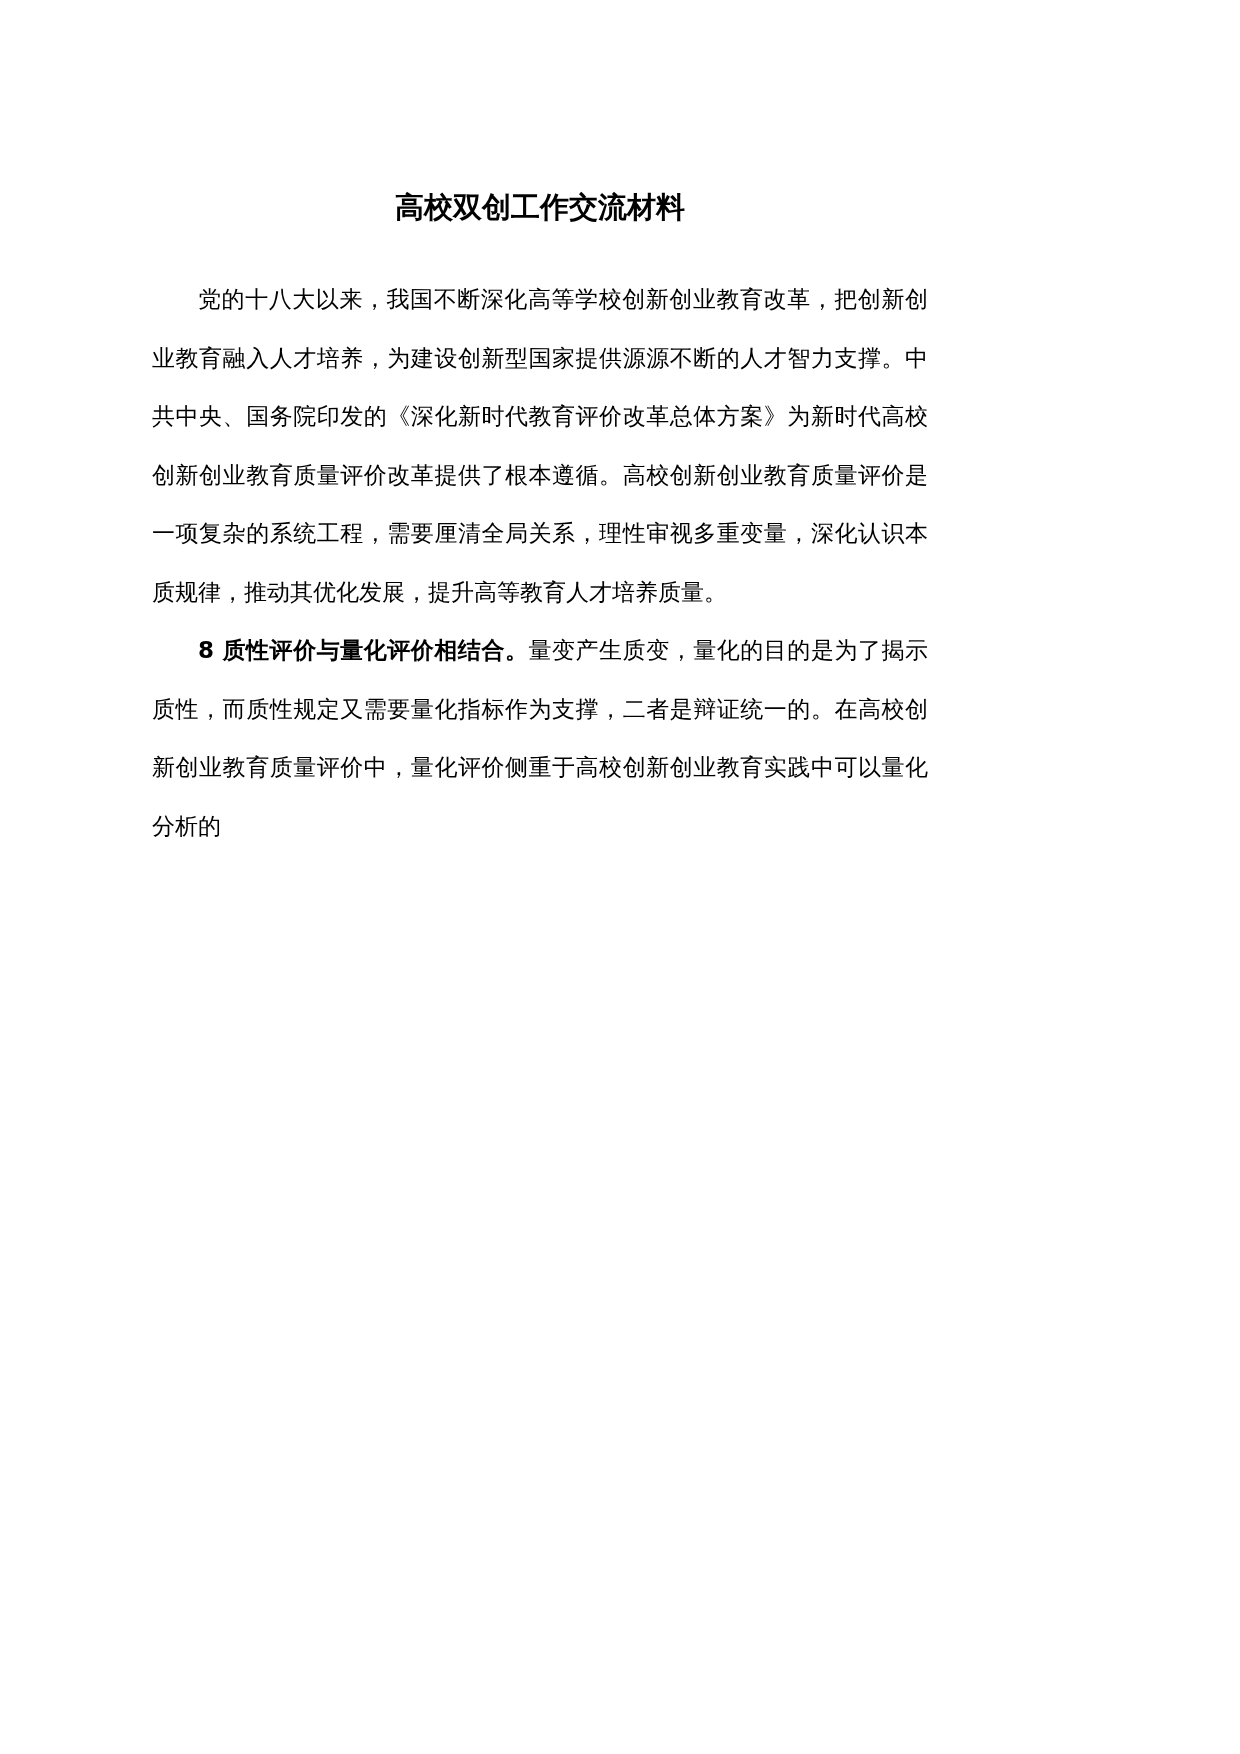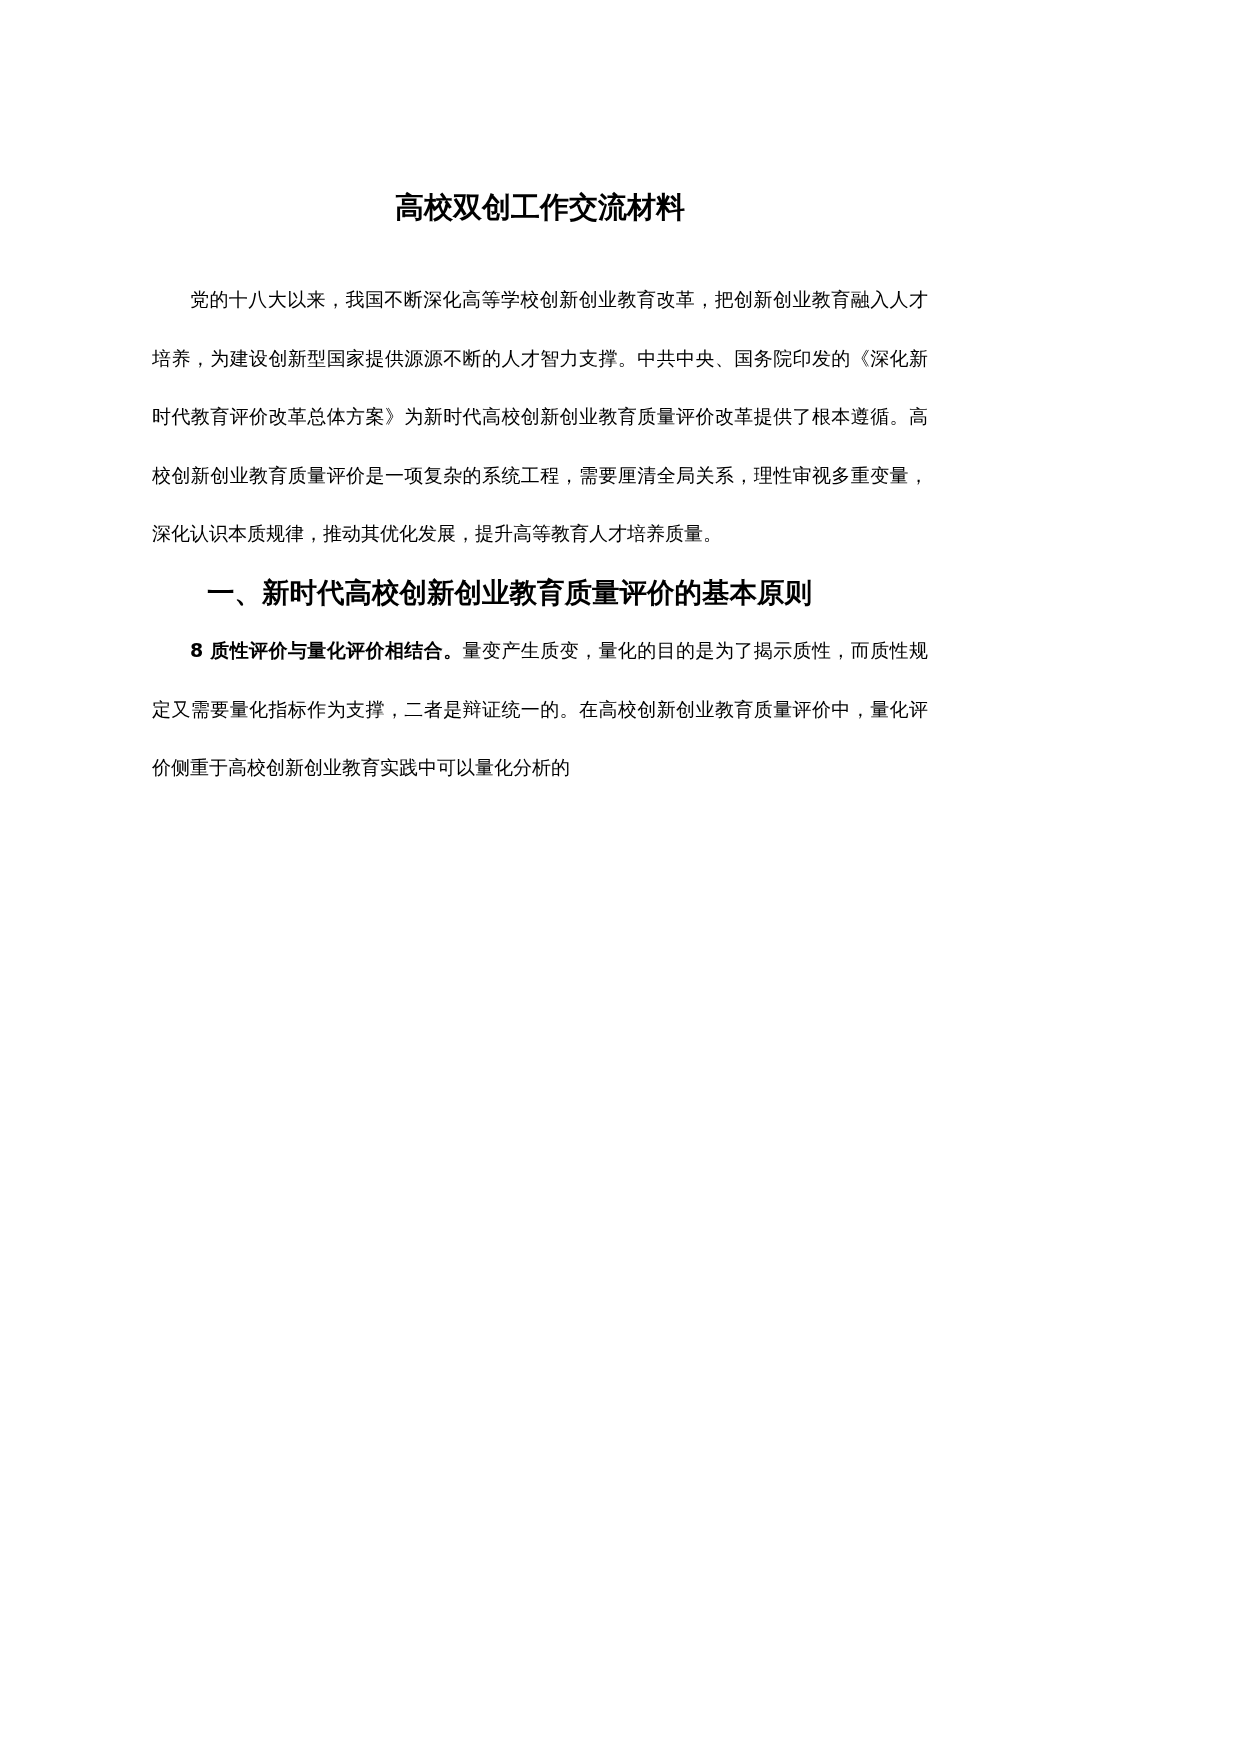--- a/index.html
+++ b/index.html
@@ -24,21 +24,21 @@
     .doc-title {
       text-align: center;
       font-weight: bold;
       font-size: 29px;
       line-height: 58px;
       height: 58px;
       margin: 0 0 34px 0;
       letter-spacing: 0px;
     }
     .para {
-      font-size: 19px;
+      font-size: 23px;
       line-height: 58.5px;
       margin: 0;
       text-indent: 2em;
       text-align: justify;
       text-justify: inter-ideograph;
       word-break: break-all;
     }
     .heading {
       font-size: 27.5px;
       line-height: 58.5px;
@@ -51,17 +51,16 @@
     }
   </style>
 </head>
 <body>
 
 <div class="page">
   <h1 class="doc-title">高校双创工作交流材料</h1>
 
   <p class="para">党的十八大以来，我国不断深化高等学校创新创业教育改革，把创新创业教育融入人才培养，为建设创新型国家提供源源不断的人才智力支撑。中共中央、国务院印发的《深化新时代教育评价改革总体方案》为新时代高校创新创业教育质量评价改革提供了根本遵循。高校创新创业教育质量评价是一项复杂的系统工程，需要厘清全局关系，理性审视多重变量，深化认识本质规律，推动其优化发展，提升高等教育人才培养质量。</p>
 
-  <p class="heading">一、新时代高校创新创业教育质量评价的基本原则</p>
 
 
   <p class="para"><span class="lead-bold">8 质性评价与量化评价相结合。</span><span>量变产生质变，量化的目的是为了揭示质性，而质性规定又需要量化指标作为支撑，二者是辩证统一的。在高校创新创业教育质量评价中，量化评价侧重于高校创新创业教育实践中可以量化分析的</span></p>
 </div>
 
 </body></html>

